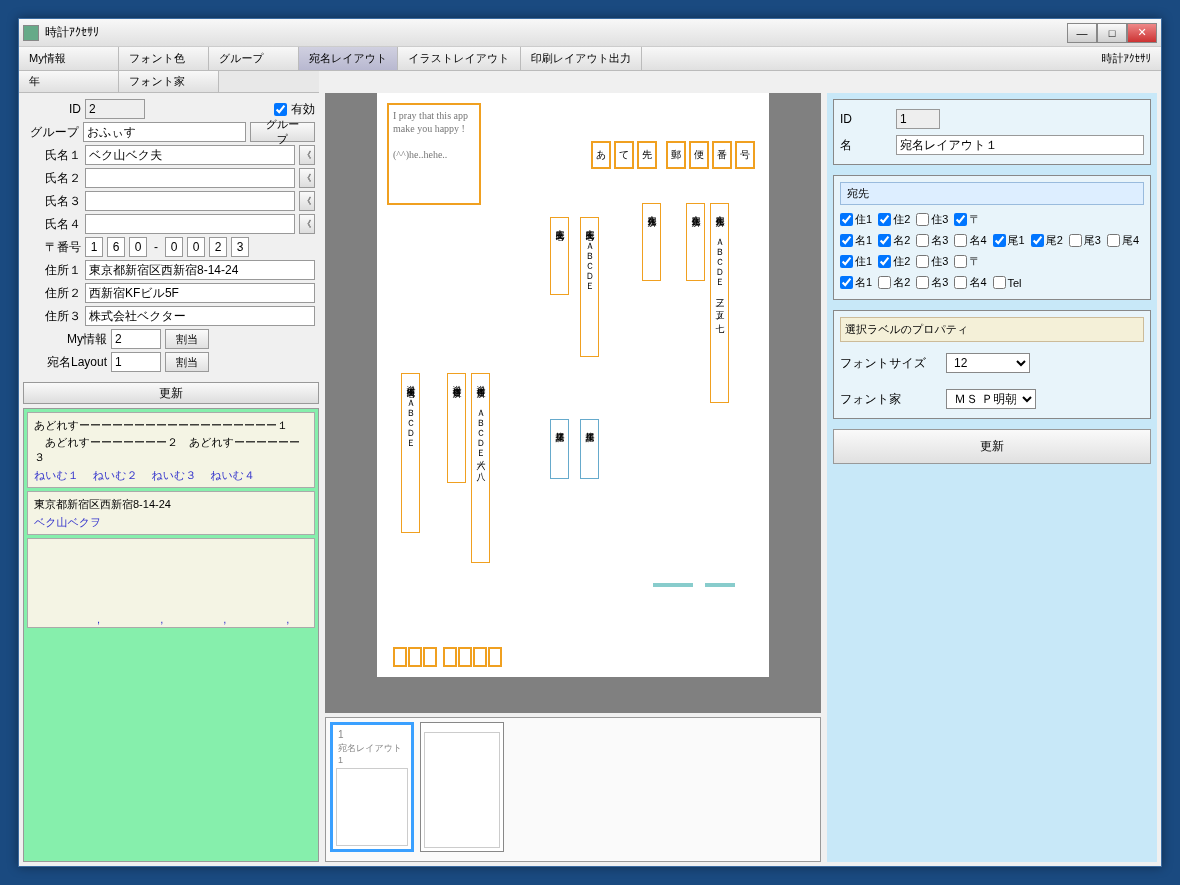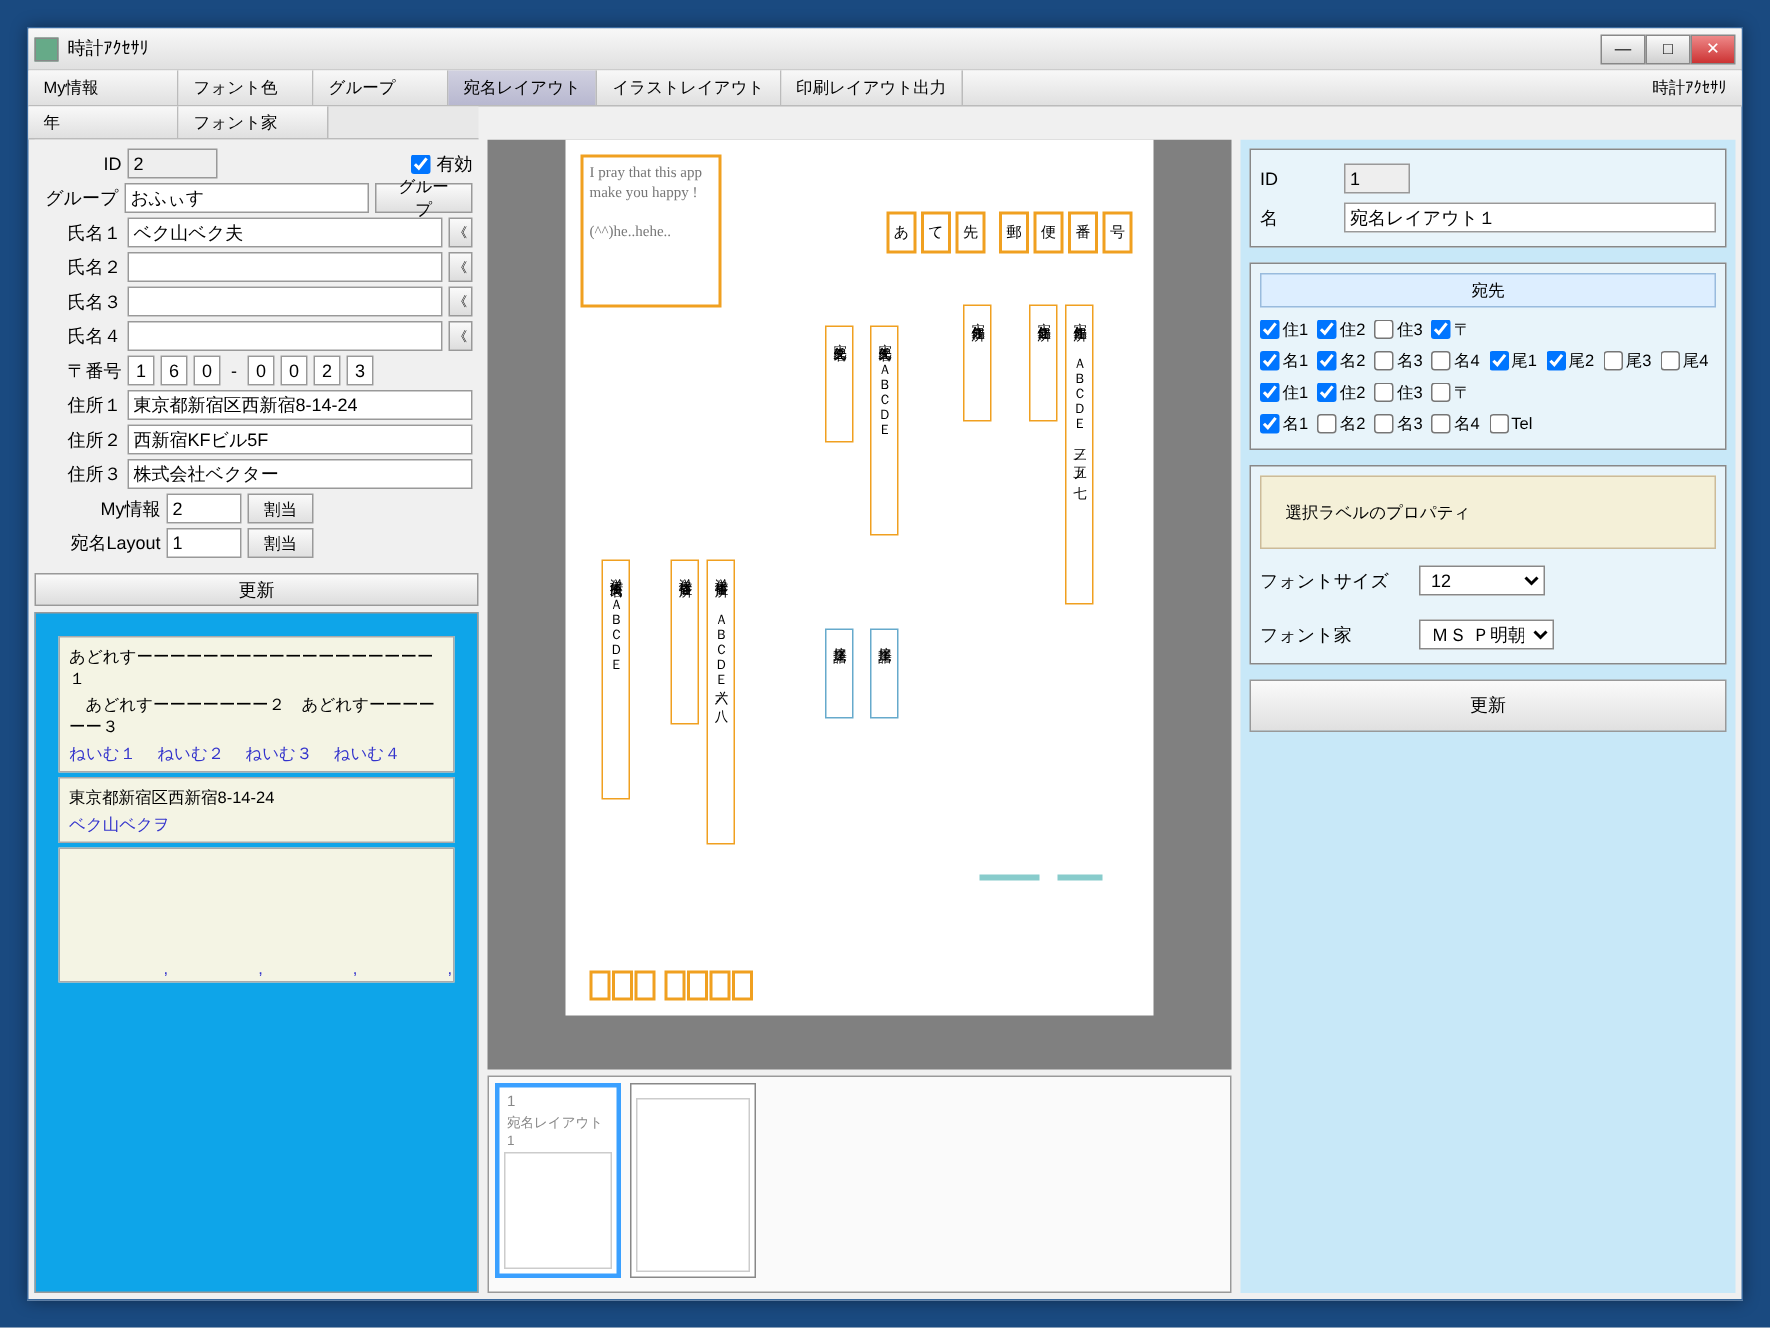--- a/index.html
+++ b/index.html
@@ -26,21 +26,21 @@
 .form-panel { background:#f0f0f0; padding:6px 4px; display:flex; flex-direction:column; gap:3px;}
 .row { display:flex; align-items:center; gap:4px; }
 .lbl-w { width:54px; display:inline-block; text-align:right;}
 input[type=text] { border:1px solid #999; padding:2px 3px; font-size:12px; height:20px; background:#fff;}
 input[readonly] { background:#eee;}
 .chev-btn { width:16px; height:20px; background:linear-gradient(#fafafa,#ddd); border:1px solid #999; font-size:9px; display:flex; align-items:center; justify-content:center;}
 .btn { background:linear-gradient(#fafafa,#e0e0e0); border:1px solid #999; padding:2px 10px; font-size:11px; height:20px; display:inline-flex; align-items:center;}
 .update-btn { width:100%; height:22px; background:linear-gradient(#fafafa,#ddd); border:1px solid #999; display:flex; align-items:center; justify-content:center;}
 .postal-row input { width:18px; text-align:center; margin:0; padding:2px 0;}
 .postal-row span.dash { padding:0 3px;}
-.addr-list { background:#0ea5e9; border:1px solid #999; flex:1; overflow:auto; padding:12px;}
+.addr-list { background:#86efac; border:1px solid #999; flex:1; overflow:auto; padding:0;}
 .addr-card { border:1px solid #aaa; margin:3px; padding:4px 6px; font-size:11px; background:#f4f4e4;}
 .addr-card .line { padding:1px 0;}
 .addr-card .names { display:flex; gap:14px; color:#33c; padding-top:2px; flex-wrap:wrap;}
 .addr-card .names span { cursor:default;}
 
 .canvas-wrap { background:#808080; flex:1; display:flex; align-items:flex-start; justify-content:center;}
 .postcard { background:#fff; width:392px; height:584px; position:relative; }
 .msg-box { position:absolute; left:10px; top:10px; width:94px; height:102px; border:2px solid #f0a020; font-family:"Comic Sans MS",cursive; font-size:10px; color:#777; padding:4px; line-height:1.3;}
 .stamp-row { position:absolute; top:48px; right:14px; display:flex; gap:3px;}
 .stamp { width:20px; height:28px; border:2px solid #f0a020; display:flex; align-items:center; justify-content:center; font-size:10px;}
@@ -54,26 +54,26 @@
 .thumb { width:84px; height:130px; border:1px solid #888; background:#fff; padding:3px; font-size:10px; display:flex; flex-direction:column;}
 .thumb.sel { border:3px solid #3aa0ff; }
 .thumb .tid { color:#888; padding:1px 2px;}
 .thumb .tname { color:#888; padding:1px 2px; font-size:9px;}
 .thumb .tbody { flex:1; border:1px solid #ccc; margin-top:2px;}
 
 .rbox { background:#fff; border:1px solid #888; padding:6px;}
 .rbox.light { background:#e8f4fa;}
 .rrow { display:flex; align-items:center; gap:6px; padding:3px 0;}
 .rlbl { width:50px; font-size:12px;}
-.section-head { background:#def; border:1px solid #9bd; padding:3px 6px; font-size:11px; margin-bottom:4px;text-align:center;}
+.section-head { background:#def; border:1px solid #9bd; padding:3px 6px; font-size:11px; margin-bottom:4px;}
 .section-head.me { background:#fed; border-color:#db9;}
 .chk-row { display:flex; flex-wrap:wrap; gap:8px 6px; padding:3px 0;}
 .chk { display:flex; align-items:center; gap:2px; font-size:11px;}
 .chk input { margin:0;}
-.prop-head { background:#f4f0d8; border:1px solid #cb9; padding:16px; font-size:11px;}
+.prop-head { background:#f4f0d8; border:1px solid #cb9; padding:4px; font-size:11px;}
 select { border:1px solid #888; padding:1px 3px; font-size:12px; height:20px; background:#fff;}
 .big-update { background:linear-gradient(#fafafa,#e0e0e0); border:1px solid #999; padding:8px; text-align:center; font-size:12px;}
 </style>
 </head>
 <body>
 
 <div class="window">
   <div class="titlebar">
     <div class="icon"></div>
     <div class="title">時計ｱｸｾｻﾘ</div>

